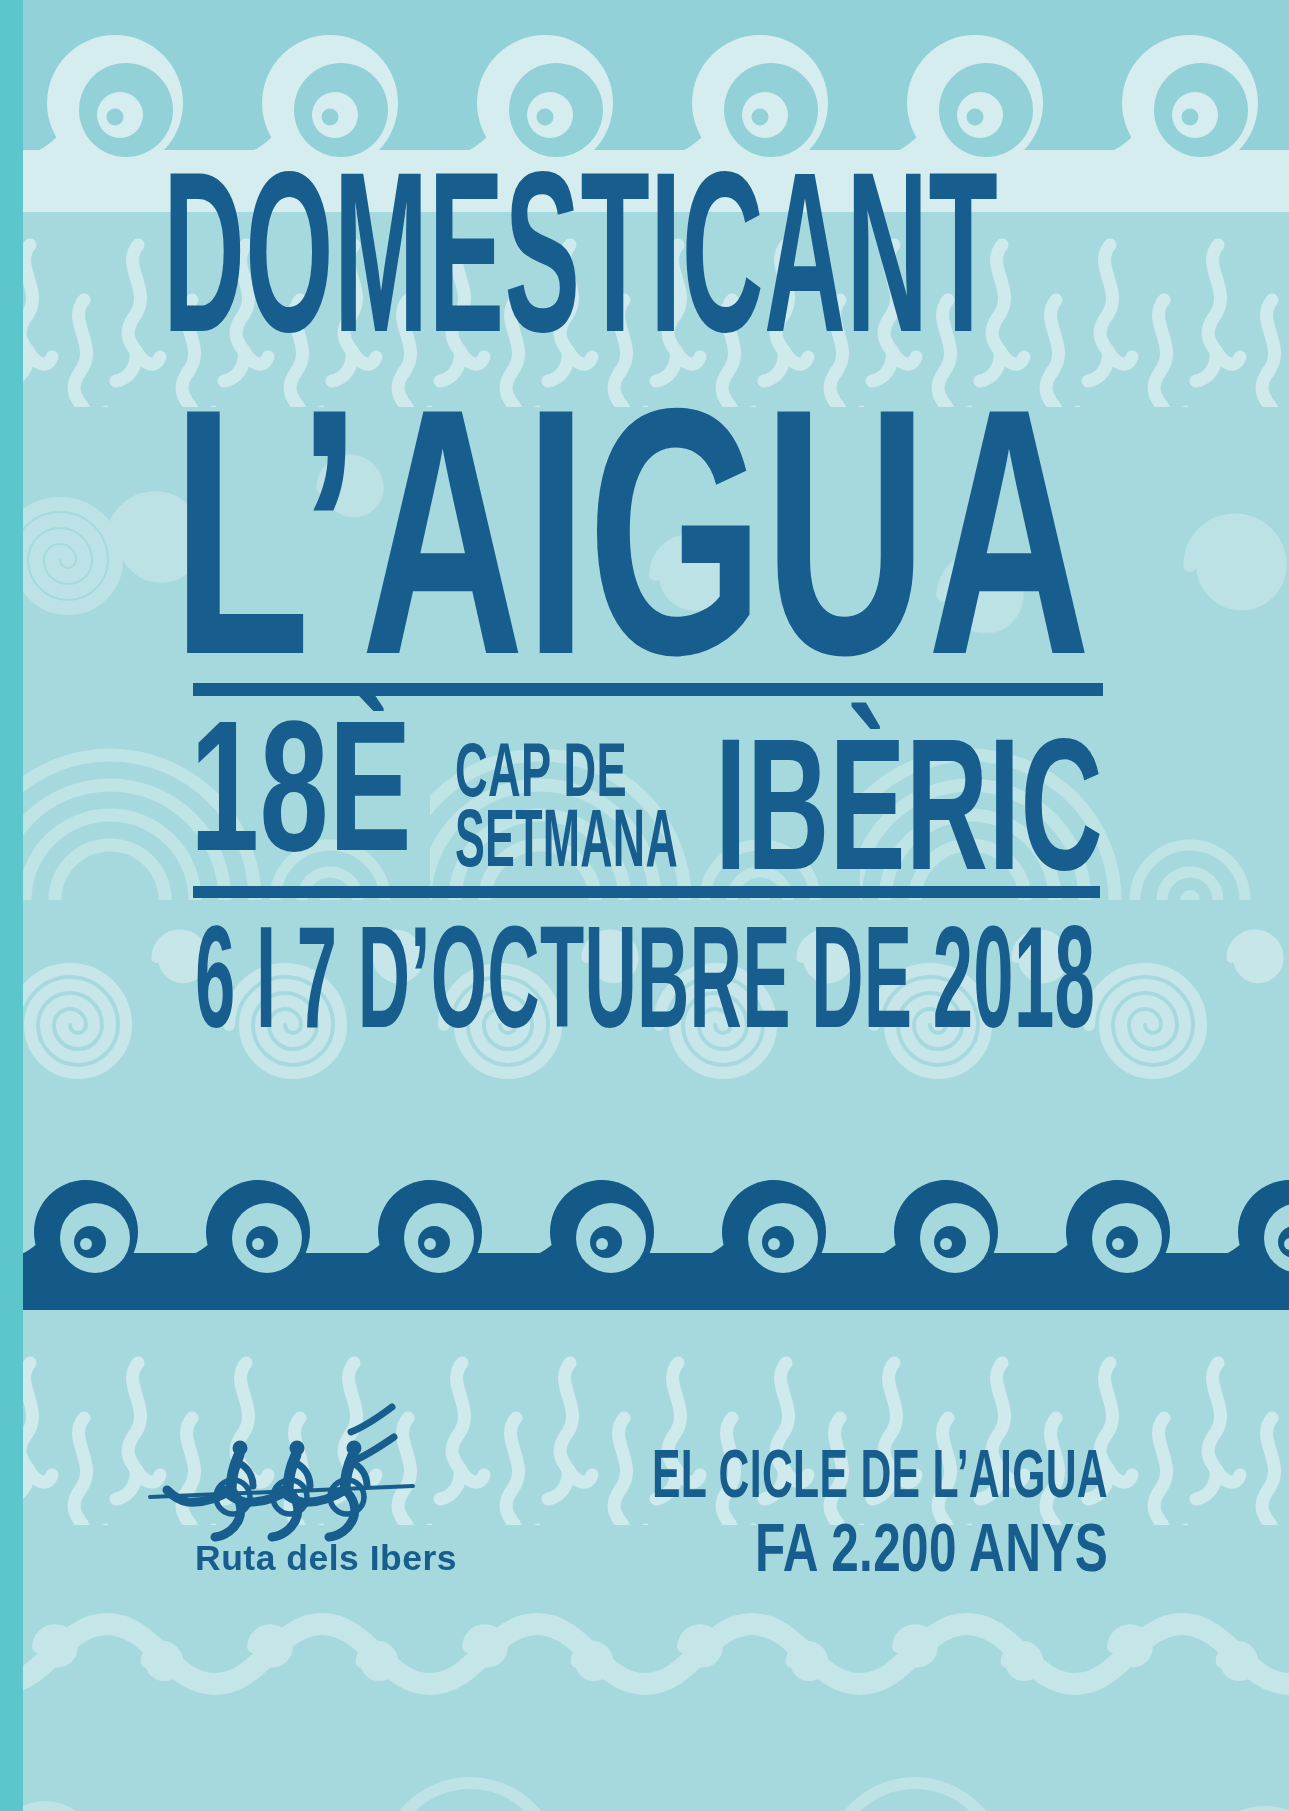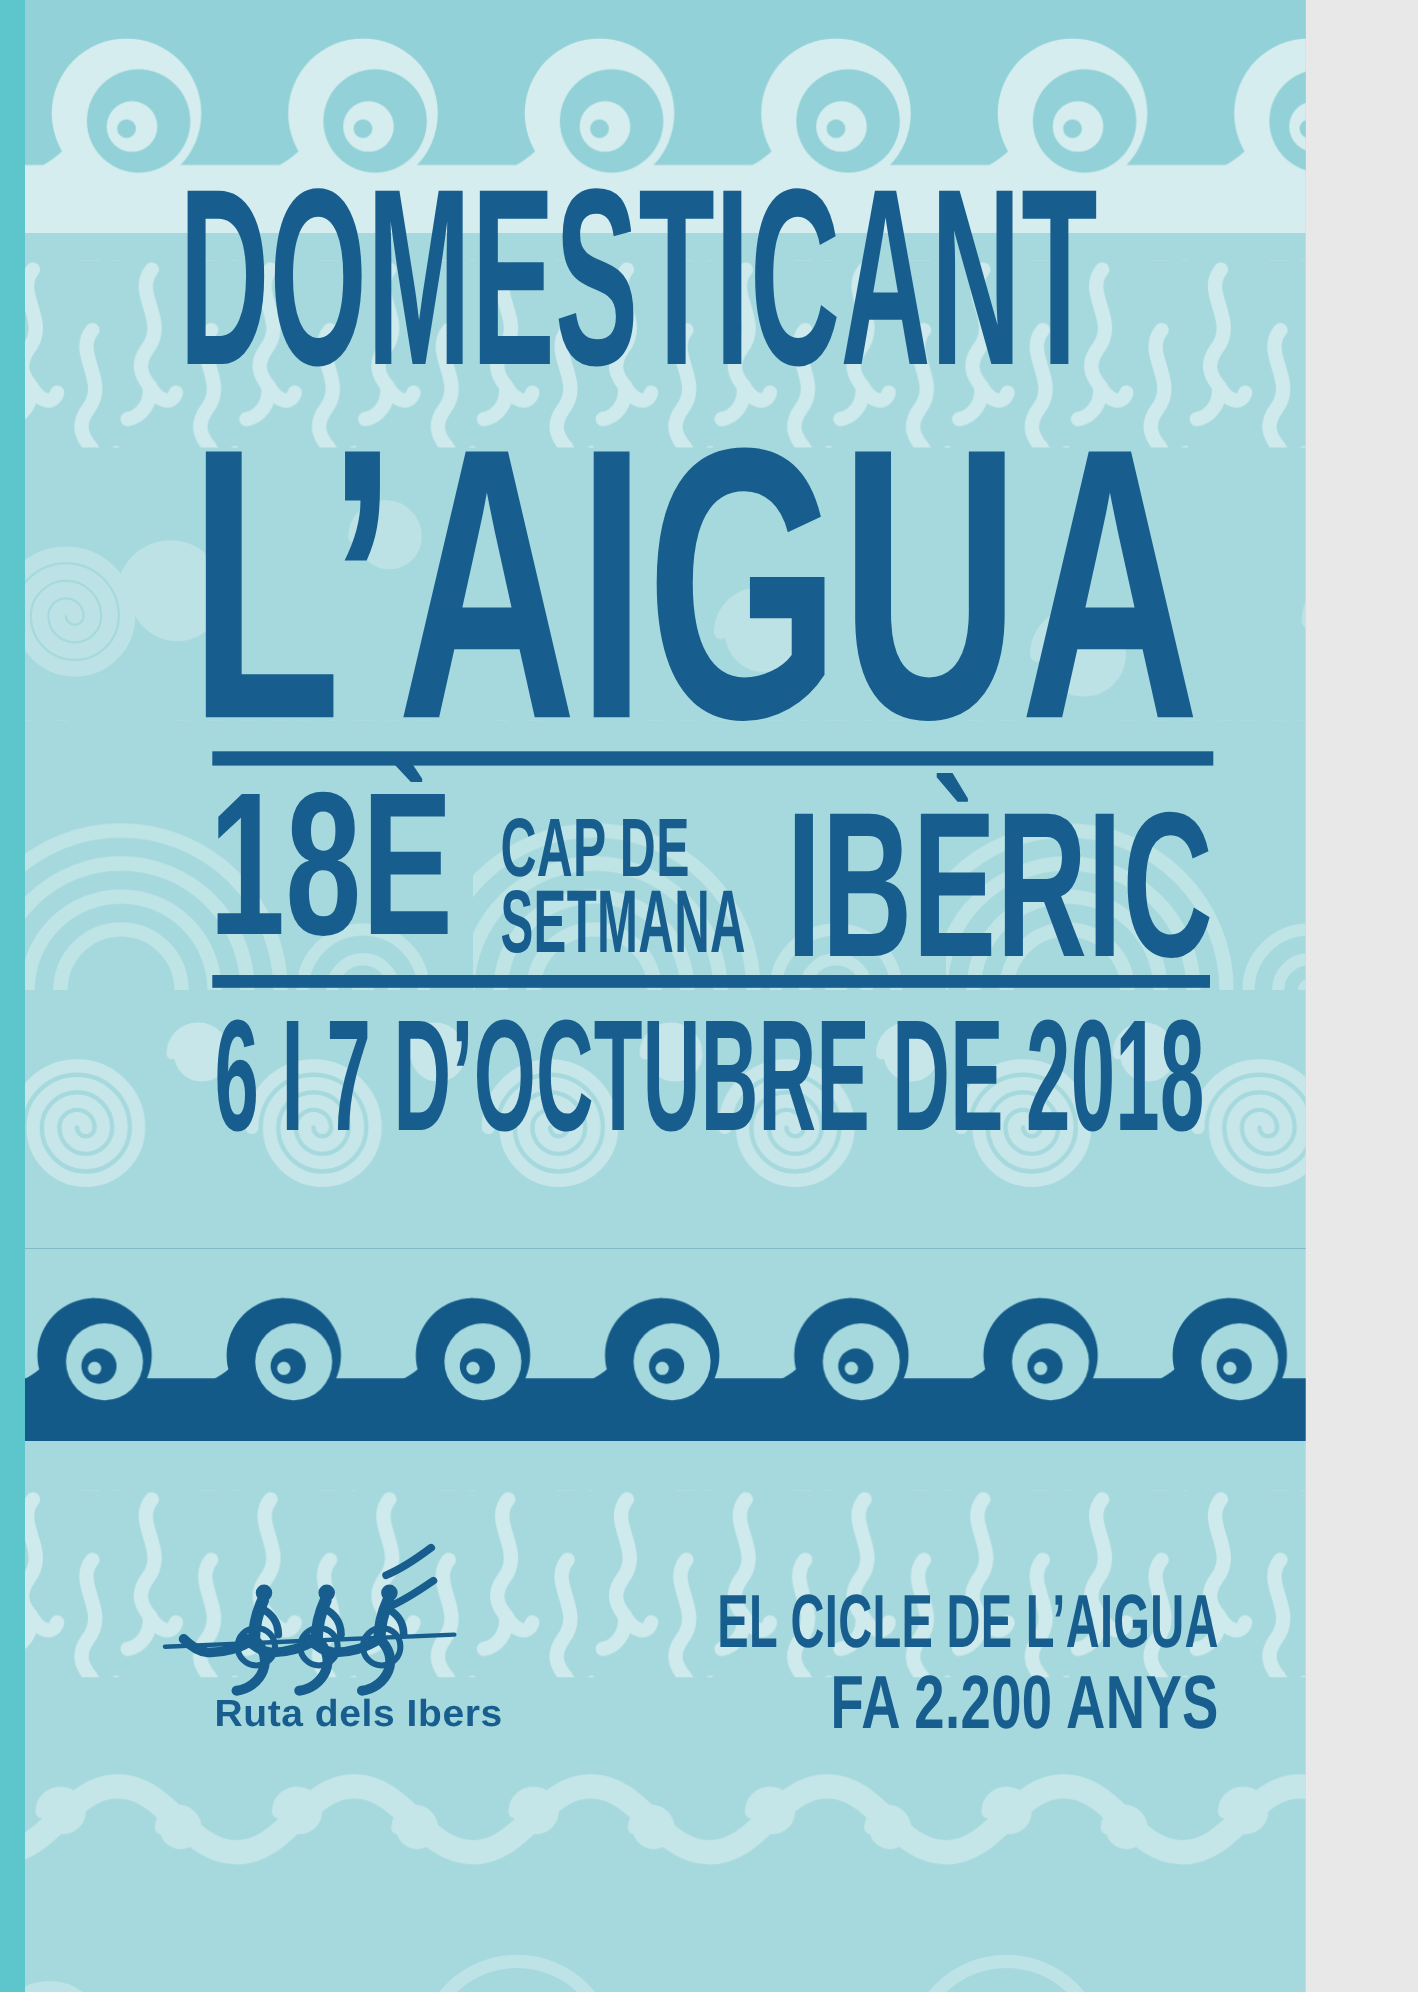--- a/index.html
+++ b/index.html
@@ -1,18 +1,18 @@
 <!DOCTYPE html>
 <html style="--ink: #175d8d; --wave: #135a89; --teal: #5cc6cc; --bg: #a6d9dd; --band_medium: #92d1d7; --pale: #d5edee; --pattern_pale: #cfeaec;"><head>
 <meta charset="utf-8">
 <style>
   html,body{margin:0;padding:0;background:#e8e8e8;}
   .poster{
     position:relative;
-    width:1187px;height:1811px;
+    width:1289px;height:1811px;
     background:var(--bg);
     overflow:hidden;
     font-family:"Liberation Sans", sans-serif;
     font-weight:bold;
   }
   .decor{position:absolute;left:0;top:0;z-index:0;}
   .edge{position:absolute;left:0;top:0;width:23px;height:1811px;background:var(--teal);z-index:3;}
   .fit{
     position:absolute;z-index:2;
     white-space:nowrap;

